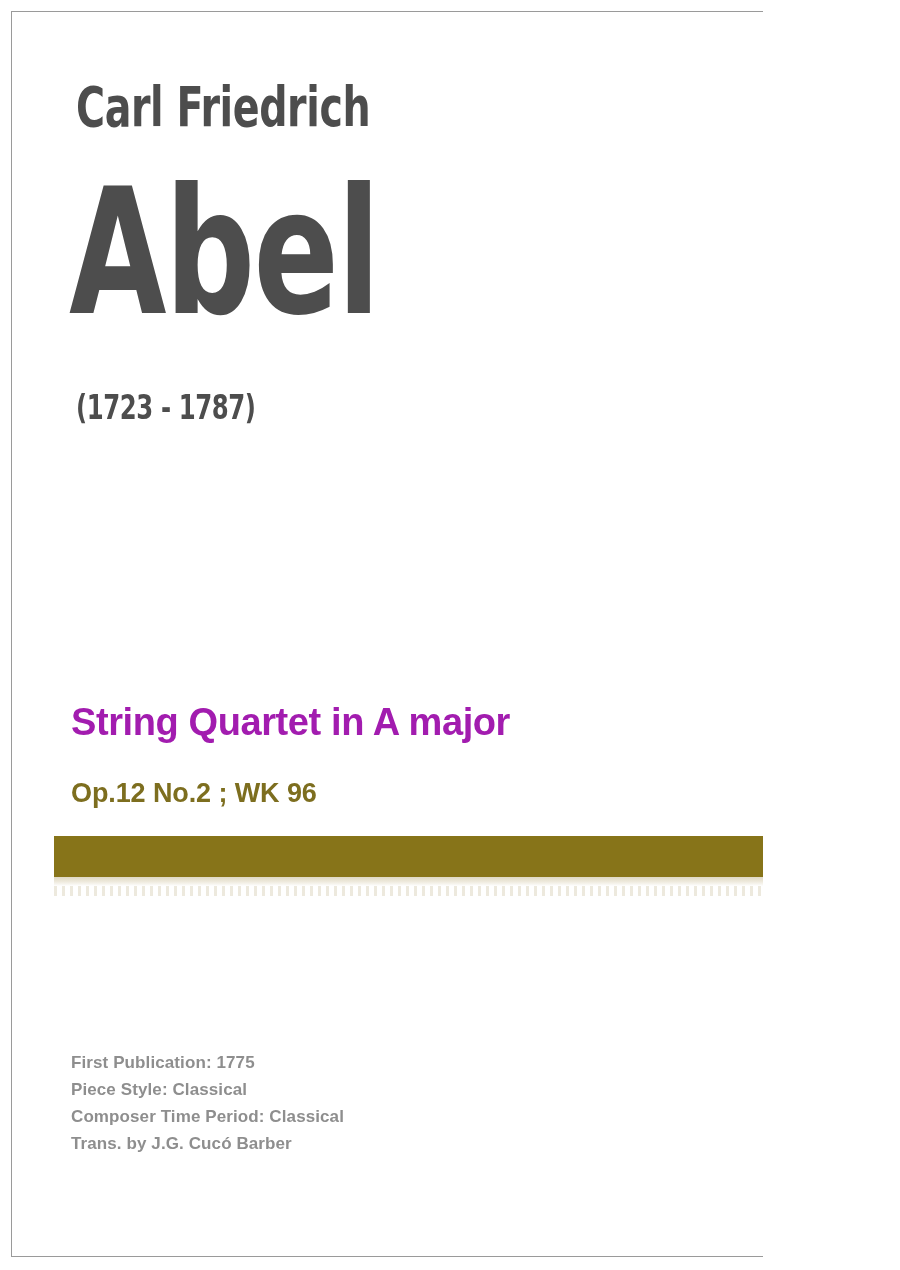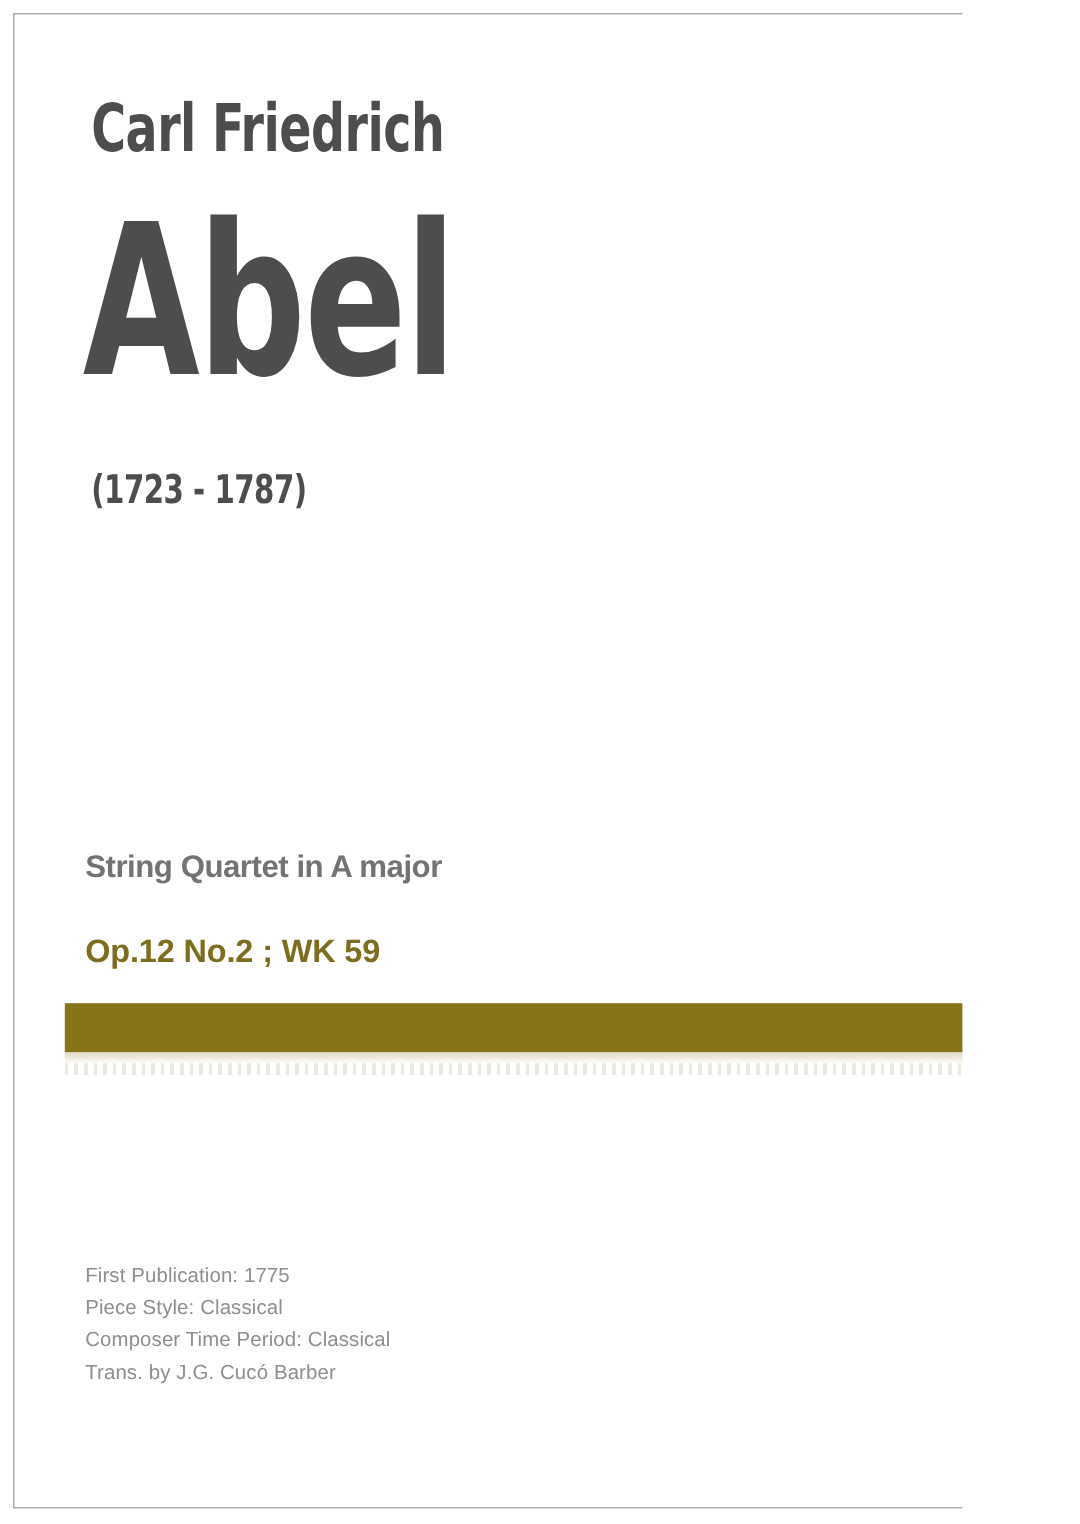--- a/index.html
+++ b/index.html
@@ -10,21 +10,20 @@
   body {
     font-family: "Liberation Sans", sans-serif;
   }
 
   #page {
     position: relative;
     width: 763px;
     height: 1270px;
     background: #ffffff;
     overflow: hidden;
-    padding-left: 39px;
   }
 
   
   #page-border {
     position: absolute;
     left: 11px;
     top: 11px;
     width: 874px;
     height: 1246px;
     border: 1px solid #9a9a9a;
@@ -81,24 +80,24 @@
     white-space: nowrap;
   }
 
   
   .work-title {
     position: absolute;
     left: 71px;
     top: 698px;
     font-family: "Liberation Sans", sans-serif;
     font-weight: 700;
-    font-size: 26px;
+    font-size: 38px;
     line-height: 48px;
     letter-spacing: -0.4px;
-    color: #737373;
+    color: #a21caf;
     white-space: nowrap;
   }
 
   .work-subtitle {
     position: absolute;
     left: 71px;
     top: 776px;
     font-family: "Liberation Sans", sans-serif;
     font-weight: 700;
     font-size: 27px;
@@ -145,21 +144,21 @@
 
   
   #metadata {
     position: absolute;
     left: 71px;
     top: 1049px;
     width: 600px;
   }
   #metadata .meta-line {
     font-family: "Liberation Sans", sans-serif;
-    font-weight: 400;
+    font-weight: 700;
     font-size: 17px;
     line-height: 27px;
     letter-spacing: 0.1px;
     color: #8e8e8e;
     white-space: nowrap;
   }
 </style>
 </head>
 <body>
 
@@ -168,21 +167,21 @@
   <div id="page-border"></div>
 
   <div class="composer-first">Carl Friedrich</div>
 
   <div class="composer-last">Abel</div>
 
   <div class="composer-dates">(1723 - 1787)</div>
 
   <div class="work-title">String Quartet in A major</div>
 
-  <div class="work-subtitle">Op.12 No.2 ; WK 59</div>
+  <div class="work-subtitle">Op.12 No.2 ; WK 96</div>
 
   <div id="rule-bar"></div>
   <div id="rule-bar-fringe"></div>
   <div id="rule-bar-fringe2"></div>
 
   <div id="metadata">
     <div class="meta-line">First Publication: 1775</div>
     <div class="meta-line">Piece Style: Classical</div>
     <div class="meta-line">Composer Time Period: Classical</div>
     <div class="meta-line">Trans. by J.G. Cucó Barber</div>

